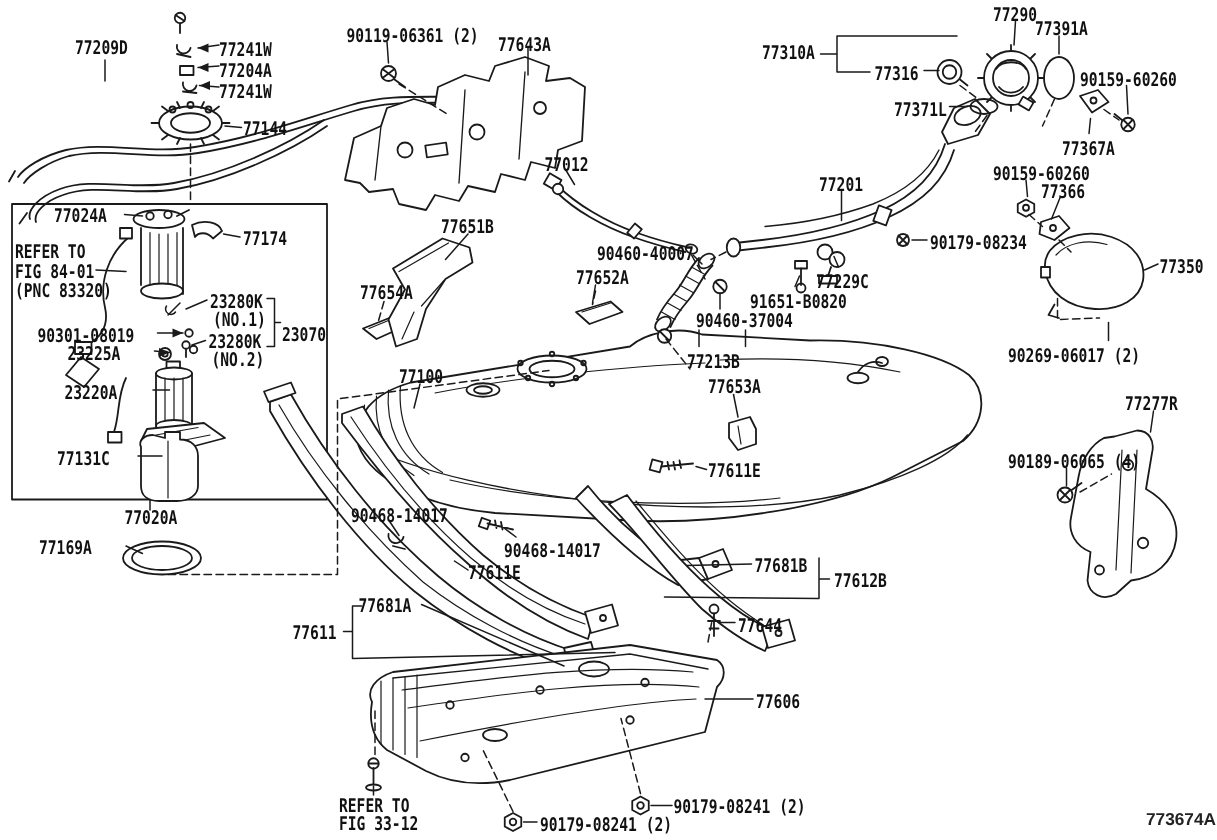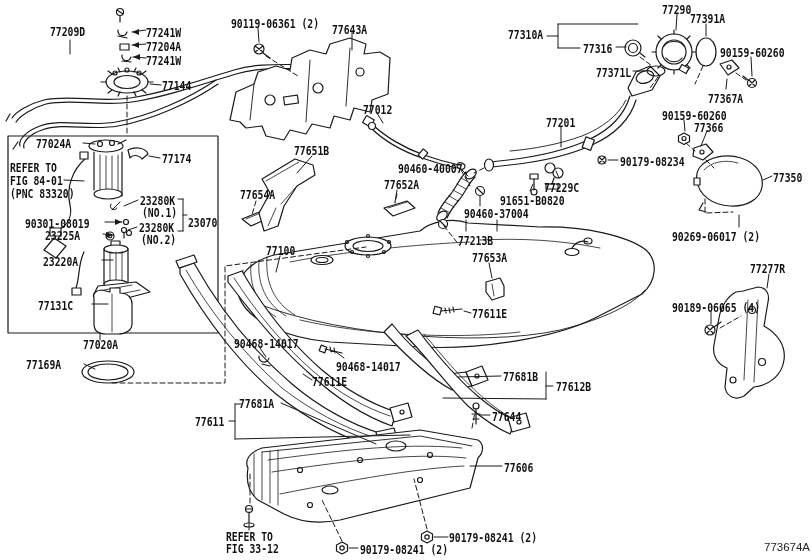--- a/index.html
+++ b/index.html
@@ -1,21 +1,21 @@
 <!DOCTYPE html>
 <html><head>
 <meta charset="utf-8">
 <style>
   html,body{margin:0;padding:0;background:#fff;}
   .stage{position:relative;width:811px;height:560px;background:#ffffff;overflow:hidden;
          font-family:"DejaVu Sans Mono",monospace;}
   svg.art{position:absolute;left:0;top:0;}
   .lbl{position:absolute;font-weight:bold;font-size:12.5px;line-height:13px;color:#111;
        transform:scaleX(0.78);transform-origin:0 0;white-space:nowrap;}
-  .code{font-family:"Liberation Sans",sans-serif;font-size:11.5px;font-weight:normal;
+  .code{font-family:"Liberation Sans",sans-serif;font-size:11.5px;font-weight:bold;
         transform:none;color:#222;}
 </style>
 </head>
 <body>
 
 <div class="stage">
 
 <svg class="art" width="811" height="560" viewBox="0 0 811 560" stroke="#1a1a1a" fill="none" stroke-width="1.2" stroke-linejoin="round" stroke-linecap="round">
 
   <g>

